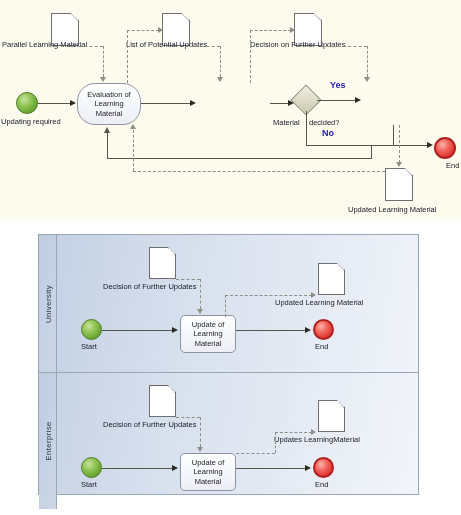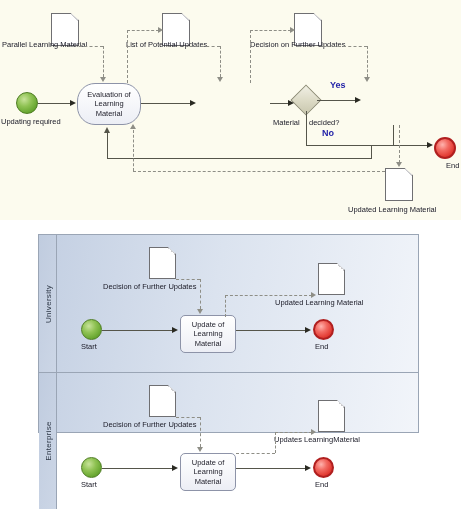--- a/index.html
+++ b/index.html
@@ -9,21 +9,21 @@
   .canvas{position:absolute;left:0;top:0;width:461px;height:515px;}
 
   
   #top-diagram{position:absolute;left:0;top:0;width:461px;height:220px;
                background:#fcfbee;}
 
   
   #bottom-diagram{position:absolute;left:0;top:222px;width:461px;height:293px;
                   background:#ffffff;}
 
-  .pool{position:absolute;left:38px;top:12px;width:381px;height:199px;
+  .pool{position:absolute;left:38px;top:12px;width:381px;height:261px;
         border:1px solid #9aa5b5;
         background:linear-gradient(100deg,#c3cfe2 0%,#dbe3ef 45%,#f2f5fa 100%);
         box-sizing:border-box;}
   .lane-header{position:absolute;left:0;width:18px;
                border-right:1px solid #9aa5b5;box-sizing:border-box;
                background:linear-gradient(100deg,#c0ccdf 0%,#ccd6e6 100%);}
   .lane-header span{position:absolute;left:50%;top:50%;
                     transform:translate(-50%,-50%) rotate(-90deg);
                     white-space:nowrap;font-size:8px;color:#2c3645;
                     letter-spacing:.3px;}

